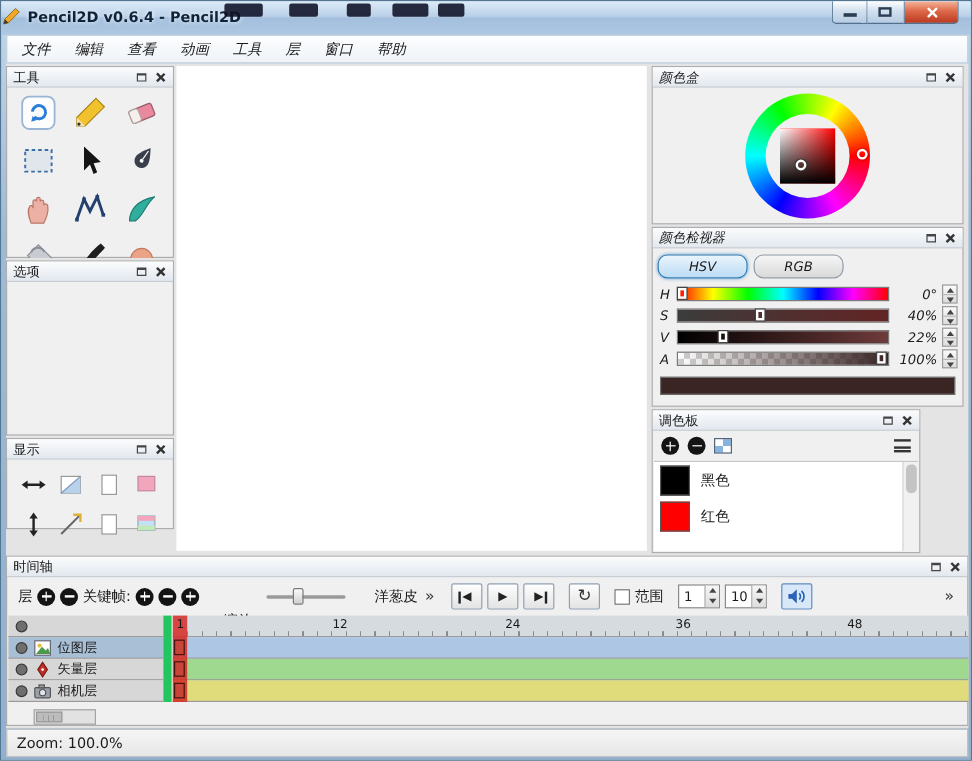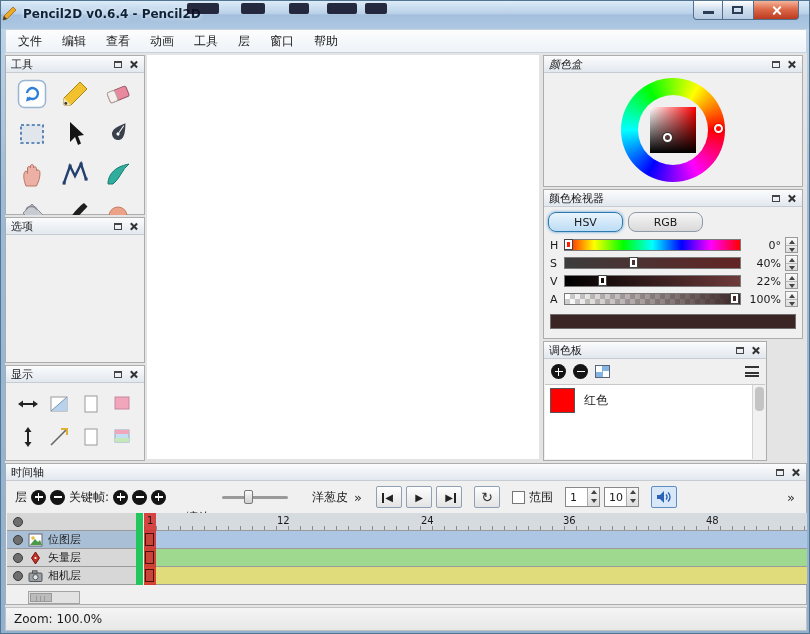--- a/index.html
+++ b/index.html
@@ -23,21 +23,21 @@
 .winbtn.close { width:46px; background:linear-gradient(#f5b49a,#dd6a4a 45%,#bb3a20); border-radius:0 0 4px 0; }
 .glyph-min { position:absolute; left:9px; bottom:5px; width:11px; height:3px; background:#2a3d52; }
 .glyph-max { position:absolute; left:9px; top:5px; width:11px; height:8px; border:2px solid #2a3d52; background:transparent; }
 .glyph-x { position:absolute; left:17px; top:4px; width:11px; height:11px; }
 .glyph-x::before,.glyph-x::after { content:""; position:absolute; left:4.6px; top:0; width:2px; height:11px; background:#fff; border-radius:1px; }
 .glyph-x::before { transform:rotate(45deg); } .glyph-x::after { transform:rotate(-45deg); }
 
 
 #menubar { position:absolute; left:4px; top:28px; width:802px; height:24px;
   background:linear-gradient(#fcfdfe,#eef3f8); border:1px solid #c6d2de; display:flex; align-items:center; padding-left:2px; }
-.menu-item { padding:3px 10px; font-size:12px; }
+.menu-item { padding:3px 10px; font-size:12px;font-style:italic; }
 
 
 #workspace-bg { position:absolute; left:4px; top:52px; width:802px; height:554px; background:#e4e4e4; }
 #canvas { position:absolute; left:146px; top:54px; width:392px; height:404px; background:#ffffff; }
 
 
 .dock { position:absolute; background:#f0f0f0; border:1px solid #adadad; }
 .dock-head { height:17px; display:flex; align-items:center; padding:0 3px 0 5px; font-size:11px;
   background:linear-gradient(#fbfcfd,#e2e8ef); border-bottom:1px solid #c6ccd2; }
 .dock-head .sp { flex:1; }
@@ -50,39 +50,39 @@
 
 #tools-panel { left:4px; top:54px; width:140px; height:160px; }
 .tools-grid { display:grid; grid-template-columns:repeat(3,1fr); row-gap:8px; justify-items:center;
   padding:5px 4px 0; height:142px; overflow:hidden; }
 .tool-btn { width:32px; height:32px; display:flex; align-items:center; justify-content:center; }
 
 
 #options-panel { left:4px; top:216px; width:140px; height:146px; }
 
 
-#display-panel { left:4px; top:364px; width:140px; height:96px; }
+#display-panel { left:4px; top:364px; width:140px; height:76px; }
 .display-grid { display:grid; grid-template-columns:repeat(4,1fr); row-gap:9px; justify-items:center; padding:9px 6px 0; }
 .disp-btn { width:24px; height:24px; display:flex; align-items:center; justify-content:center; }
 
 
 #colorbox-panel { left:542px; top:54px; width:260px; height:132px;font-style:italic; }
 .wheel-wrap { position:relative; width:104px; height:104px; margin:5px auto 0; }
 .wheel { position:absolute; inset:0; border-radius:50%;
   background:conic-gradient(from 90deg,#f00,#f0f,#00f,#0ff,#0f0,#ff0,#f00); }
 .wheel-hole { position:absolute; inset:17px; border-radius:50%; background:#f0f0f0; }
 .sv-square { position:absolute; left:29px; top:29px; width:46px; height:46px;
   background:linear-gradient(to top,#000,rgba(0,0,0,0)),linear-gradient(to right,#fff,rgba(255,255,255,0)),#ff0000; }
 .sv-marker { position:absolute; left:13px; top:26px; width:9px; height:9px; border:2px solid #fff; border-radius:50%;
   box-shadow:0 0 0 1px #333; }
 .ring-marker { position:absolute; right:2px; top:calc(50% - 6px); width:9px; height:9px; border:2.5px solid #fff; border-radius:50%;
   box-shadow:0 0 2px #800; }
 
 
-#inspector-panel { left:542px; top:188px; width:260px; height:150px; }
+#inspector-panel { left:542px; top:188px; width:260px; height:150px;font-style:italic; }
 .tabs { display:flex; gap:5px; padding:5px 0 4px 4px; }
 .tab { width:75px; height:20px; font-size:11px; display:flex; align-items:center; justify-content:center;
   border:1px solid #8e9aa6; background:linear-gradient(#f6f6f6,#d9d9d9); border-radius:8px; }
 .tab.active { border-color:#2f79ad; background:linear-gradient(#e9f4fc,#bcdcf5); box-shadow:0 0 3px rgba(60,140,210,.9); }
 .srow { display:flex; align-items:center; height:18px; padding:0 4px 0 6px; gap:4px; }
 .slabel { width:10px; font-size:11px; }
 .strack { flex:1; height:12px; border:1px solid #7a7a7a; position:relative; }
 .h-track { background:linear-gradient(to right,#f00,#ff0,#0f0,#0ff,#00f,#f0f,#f00); }
 .s-track { background:linear-gradient(to right,#3c3c3c,#632424); }
 .v-track { background:linear-gradient(to right,#000,#6e3a3a); }
@@ -472,20 +472,24 @@
         </span>
     </div>
     <div class="pal-bar">
       <span class="circle-btn plus"></span>
       <span class="circle-btn"></span>
       <span class="grid-glyph"></span>
       <span class="burger"></span>
     </div>
     <div class="pal-list">
       <div class="pal-row">
+        <span class="pal-swatch" style="background: rgb(0, 0, 0);"></span>
+        <span>黑色</span>
+      </div>
+      <div class="pal-row">
         <span class="pal-swatch" style="background: rgb(255, 0, 0);"></span>
         <span>红色</span>
       </div>
       <div class="pal-scroll">
           <div class="pal-thumb"></div>
         </div>
     </div>
   </div>
 
   <div class="dock" id="timeline-panel">

